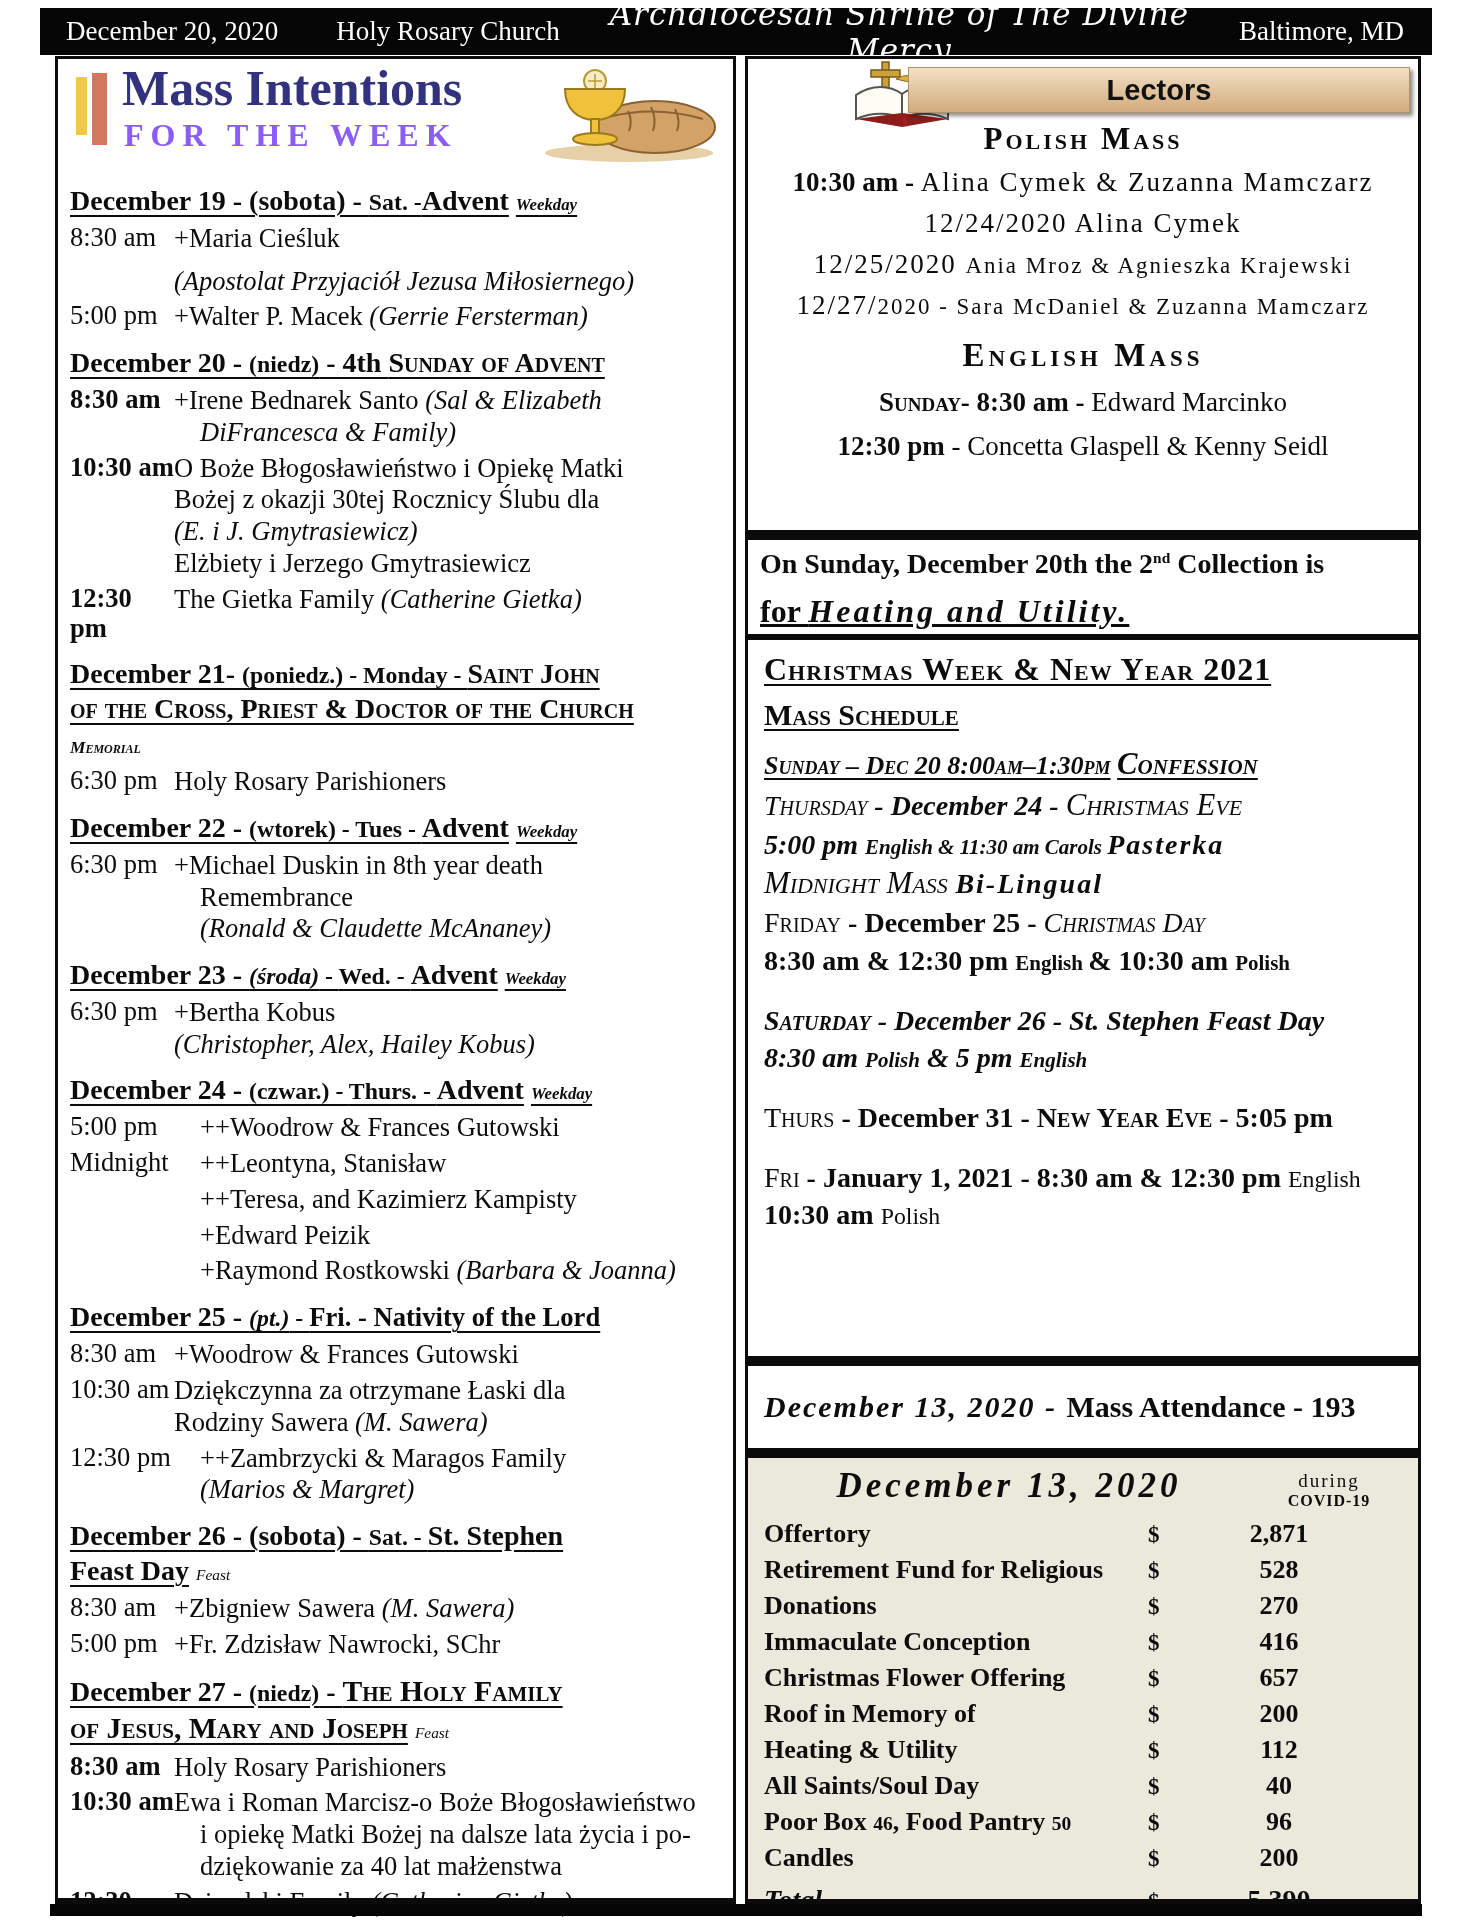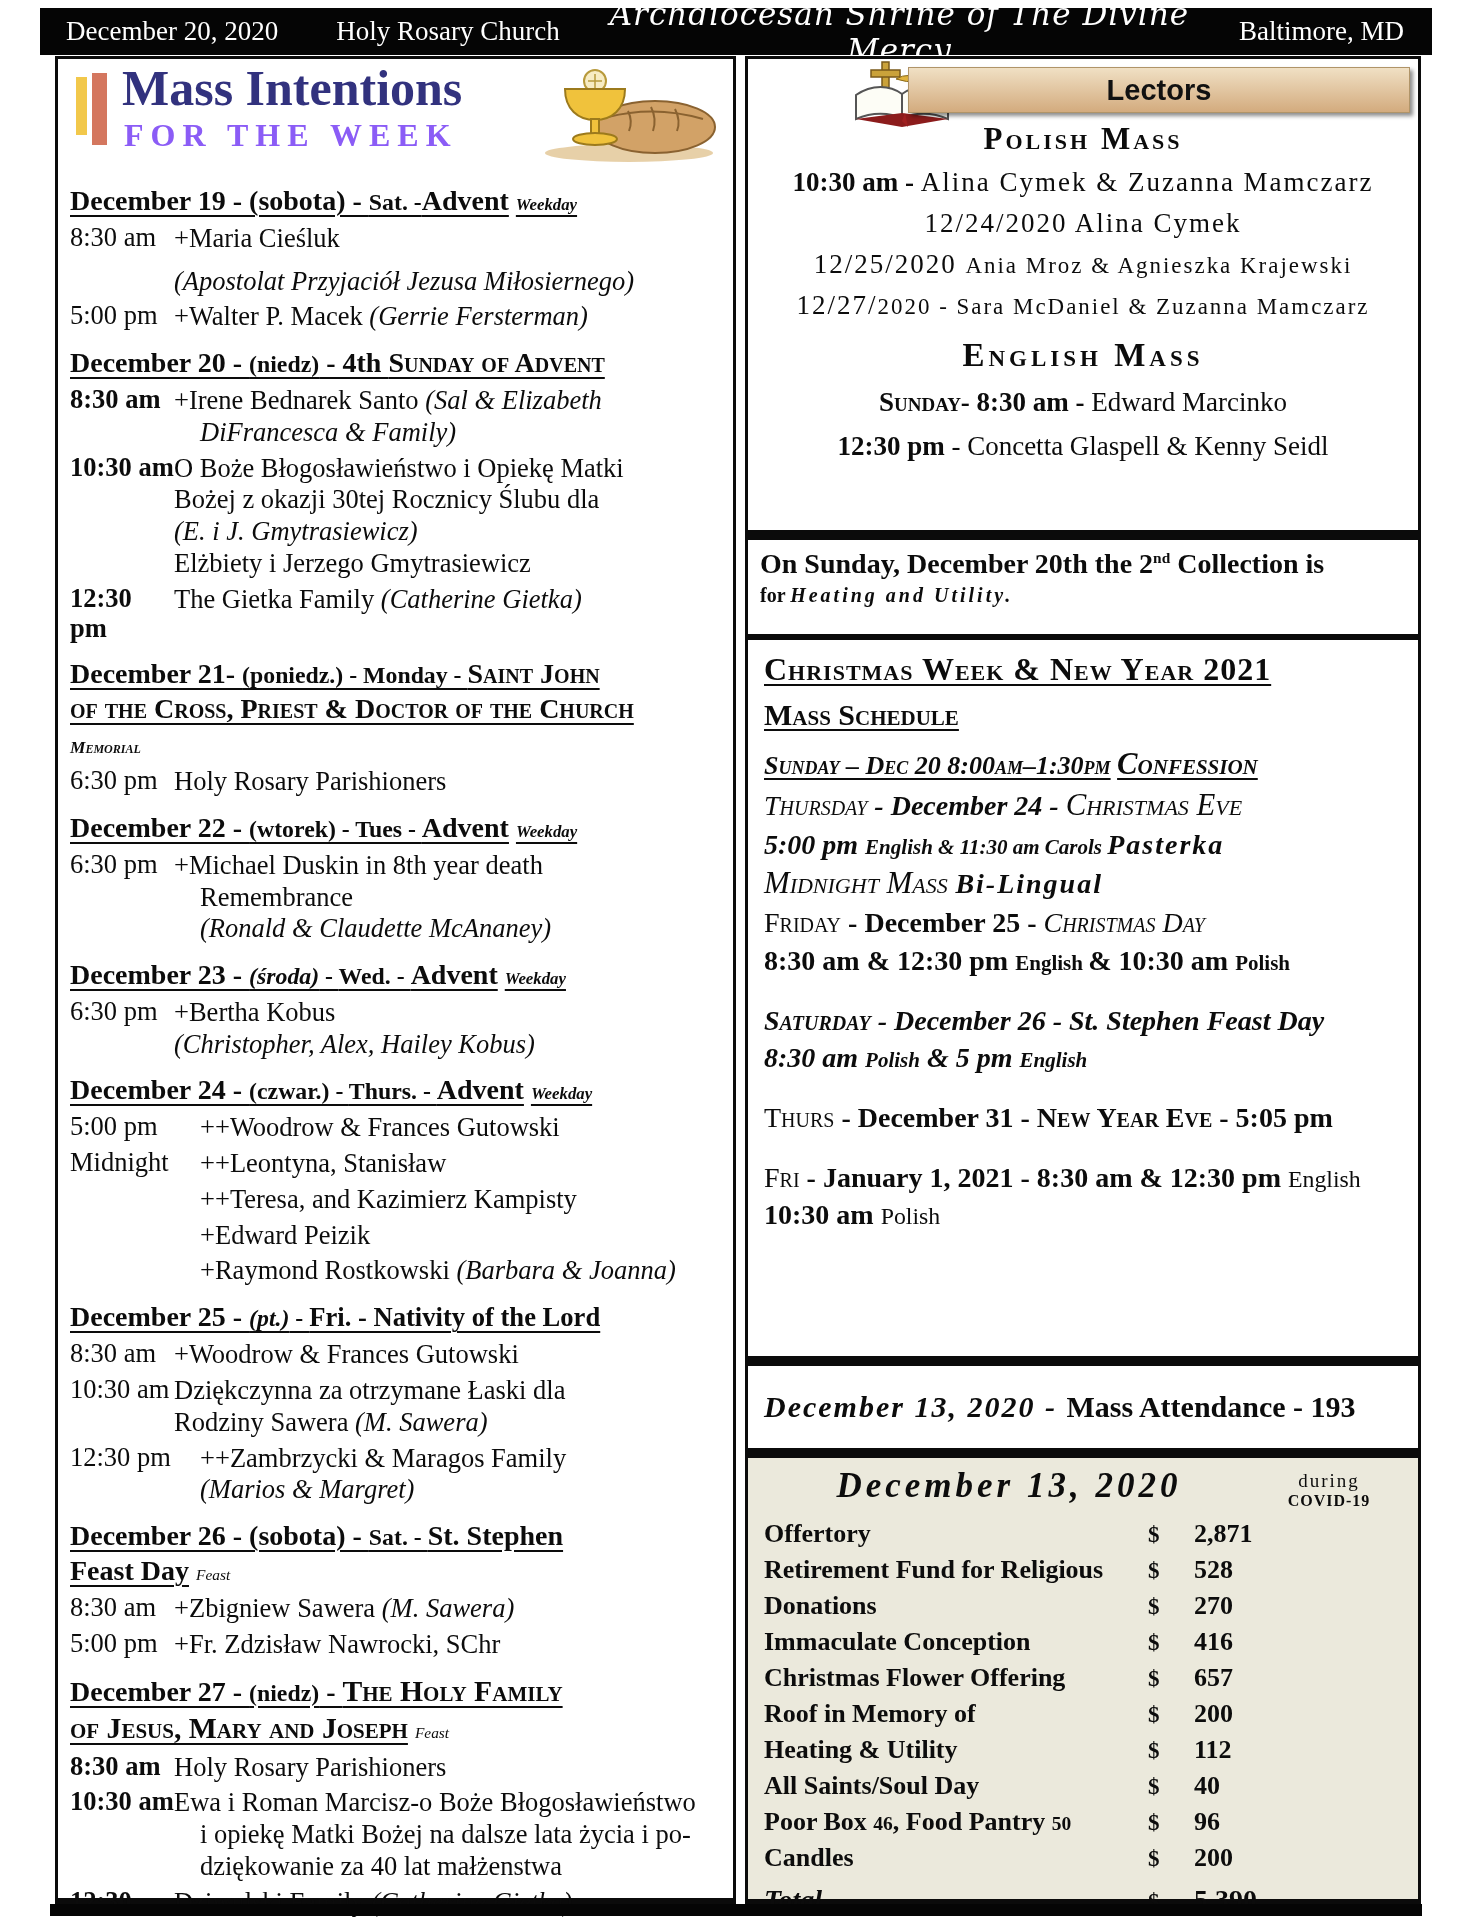--- a/index.html
+++ b/index.html
@@ -60,41 +60,41 @@
           background:linear-gradient(#f0e0c4,#d3ab7e);border:1px solid #b09468;
           box-shadow:3px 3px 4px rgba(0,0,0,.45);display:flex;align-items:center;justify-content:center;
           font-family:"Liberation Sans",sans-serif;font-weight:bold;font-size:29px;color:#111;}
   .lect-icon{position:absolute;left:86px;top:-4px;}
   .lmhead{text-align:center;font-weight:bold;font-variant:small-caps;font-size:31px;letter-spacing:3px;margin-top:2px;}
   .lmhead2{text-align:center;font-weight:bold;font-variant:small-caps;font-size:33px;letter-spacing:4px;margin-top:16px;}
   .lecline{text-align:center;font-size:27px;margin:10px 0;}
   .engline{text-align:center;font-size:27px;margin:13px 0;}
   .collection{top:537px;height:100px;padding:8px 12px;}
   .cl1{font-size:28px;}
-  .cl2{font-size:20px;margin-top:4px;}
+  .cl2{font-size:32px;margin-top:13px;text-decoration:underline;}
   .schedule{top:637px;height:726px;border-bottom-width:7px;padding:8px 16px;}
   .sl{font-size:28px;line-height:1.22;margin:3px 0;}
   .ctr{}
   .ttl{font-size:32px;letter-spacing:1px;margin-top:2px;}
   .ttl2{font-size:30px;margin-top:8px;}
   .conf{font-size:26px;margin-top:12px;}
   .gap{margin-top:4px;}
   .gap2{margin-top:26px;}
   .attendance{top:1363px;height:92px;border-bottom-width:7px;display:flex;align-items:center;
               padding-left:16px;font-size:30px;}
   .finance{top:1455px;height:450px;border-bottom-width:6px;background:#ebe9dc;padding:6px 14px 2px 16px;}
   .fhead{display:flex;align-items:flex-start;padding:2px 0 6px;}
   .ftitle{flex:1;text-align:center;font-size:35px;font-weight:bold;font-style:italic;letter-spacing:4px;}
   .fnote{width:150px;text-align:center;padding-top:4px;}
   .fnote .l1{font-size:19px;letter-spacing:2px;}
   .fnote .l2{font-size:16px;font-weight:bold;letter-spacing:1px;}
   .frow{display:flex;align-items:baseline;font-size:26px;padding:3px 0;}
   .flabel{flex:1;}
   .fcur{width:46px;font-size:23px;font-weight:bold;}
-  .famt{width:170px;text-align:left;padding-right:40px;font-weight:bold;}
+  .famt{width:170px;text-align:center;padding-right:40px;font-weight:bold;}
   .ftotal{font-size:28px;padding-top:8px;}
   .bottombar{position:absolute;left:50px;top:1904px;width:1372px;height:12px;background:#050505;}
 </style>
 </head>
 <body>
 
 <div class="page">
 
   <div class="topbar">
     <span class="tb-date">December 20,  2020</span>

